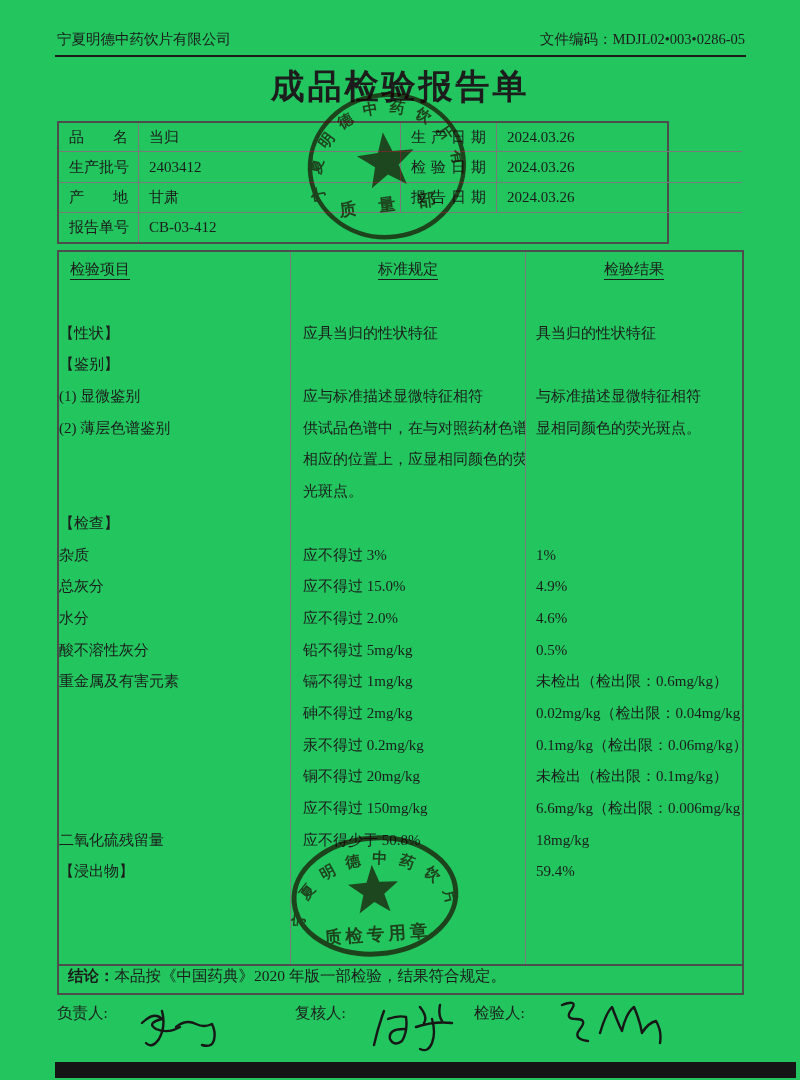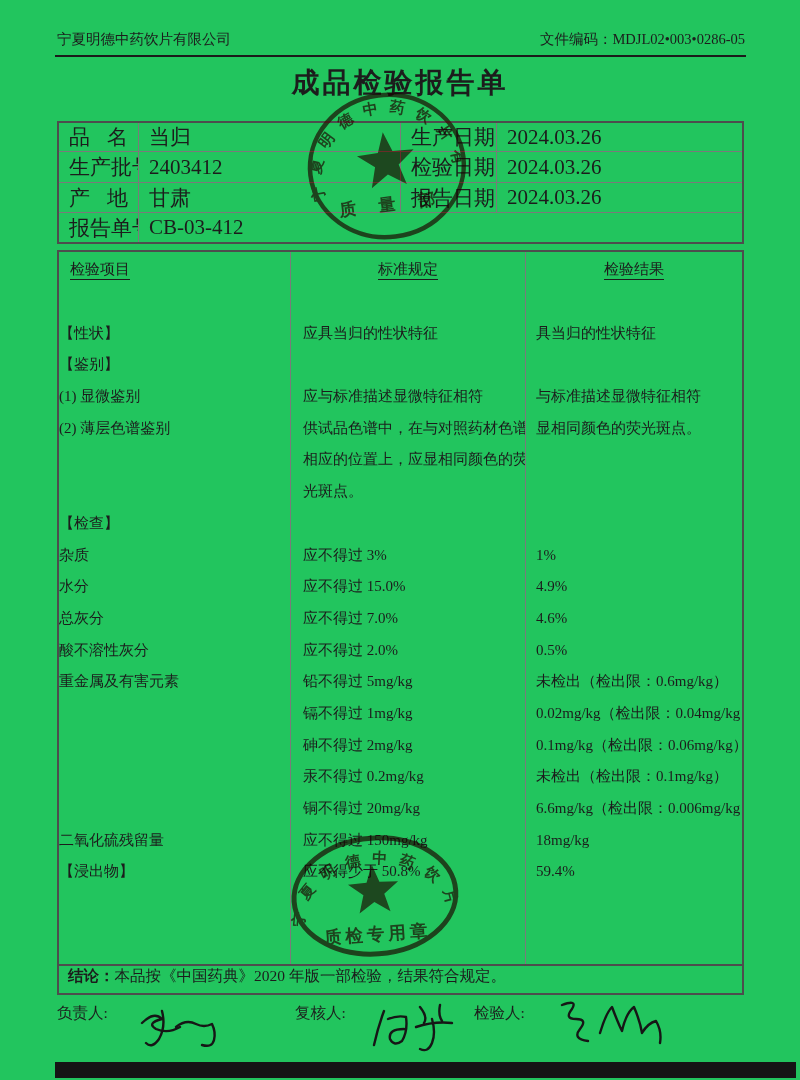--- a/index.html
+++ b/index.html
@@ -3,28 +3,28 @@
 <meta charset="utf-8">
 <style>
   html,body{margin:0;padding:0;background:#ffffff;}
   .page{
     position:relative;width:800px;height:1080px;background:#22c55e;overflow:hidden;
     font-family:"Liberation Serif","DejaVu Serif",serif;color:#1c1c1c;
   }
   
   .doc-header{position:absolute;left:57px;top:30px;width:688px;display:flex;justify-content:space-between;font-size:14.5px;}
   .header-rule{position:absolute;left:55px;top:55px;width:691px;border-top:2.5px solid #1b1b1b;}
-  .doc-title{position:absolute;left:0;top:64px;width:800px;text-align:center;font-size:28px;font-weight:bold;letter-spacing:3px;}
+  .doc-title{position:absolute;left:0;top:64px;width:800px;text-align:center;font-size:34px;font-weight:bold;letter-spacing:3px;}
   
   .info-table{
-    position:absolute;left:57px;top:121px;width:687px;height:123px;box-sizing:border-box;
+    position:absolute;left:57px;top:121px;width:612px;height:123px;box-sizing:border-box;
     border:2px solid #4d4d4d;display:grid;
     grid-template-columns:80px 262px 96px 245px;
     grid-template-rows:29px 31px 30px 29px;
-    font-size:21px;
+    font-size:15px;
   }
   .info-cell{box-sizing:border-box;border-right:1px solid #7a7a7a;border-bottom:1px solid #7a7a7a;
     display:flex;align-items:center;padding:0 10px;white-space:nowrap;overflow:hidden;}
   .info-cell.no-r{border-right:none;}
   .info-cell.no-b{border-bottom:none;}
   .jlabel{display:block;width:100%;text-align:justify;text-align-last:justify;}
   .span-rest{grid-column:2 / 5;}
   
   .main-table{
     position:absolute;left:57px;top:250px;width:687px;height:716px;box-sizing:border-box;
@@ -131,22 +131,22 @@
         <div class="mt-hdr"><span>检验项目</span></div>
         <div class="ln"></div>
         <div class="ln">【性状】</div>
         <div class="ln">【鉴别】</div>
         <div class="ln">(1) 显微鉴别</div>
         <div class="ln">(2) 薄层色谱鉴别</div>
         <div class="ln"></div>
         <div class="ln"></div>
         <div class="ln">【检查】</div>
         <div class="ln">杂质</div>
+        <div class="ln">总灰分</div>
         <div class="ln">水分</div>
-        <div class="ln">总灰分</div>
         <div class="ln">酸不溶性灰分</div>
         <div class="ln">重金属及有害元素</div>
         <div class="ln"></div>
         <div class="ln"></div>
         <div class="ln"></div>
         <div class="ln"></div>
         <div class="ln">二氧化硫残留量</div>
         <div class="ln">【浸出物】</div>
       </div>
       <div class="mt-col c1">
@@ -154,21 +154,20 @@
         <div class="ln"></div>
         <div class="ln">应具当归的性状特征</div>
         <div class="ln"></div>
         <div class="ln">应与标准描述显微特征相符</div>
         <div class="ln">供试品色谱中，在与对照药材色谱</div>
         <div class="ln">相应的位置上，应显相同颜色的荧</div>
         <div class="ln">光斑点。</div>
         <div class="ln"></div>
         <div class="ln">应不得过 3%</div>
         <div class="ln">应不得过 15.0%</div>
-        <div class="ln">应不得过 7.0%</div>
         <div class="ln">应不得过 2.0%</div>
         <div class="ln">铅不得过 5mg/kg</div>
         <div class="ln">镉不得过 1mg/kg</div>
         <div class="ln">砷不得过 2mg/kg</div>
         <div class="ln">汞不得过 0.2mg/kg</div>
         <div class="ln">铜不得过 20mg/kg</div>
         <div class="ln">应不得过 150mg/kg</div>
         <div class="ln">应不得少于 50.8%</div>
       </div>
       <div class="mt-col c2">

